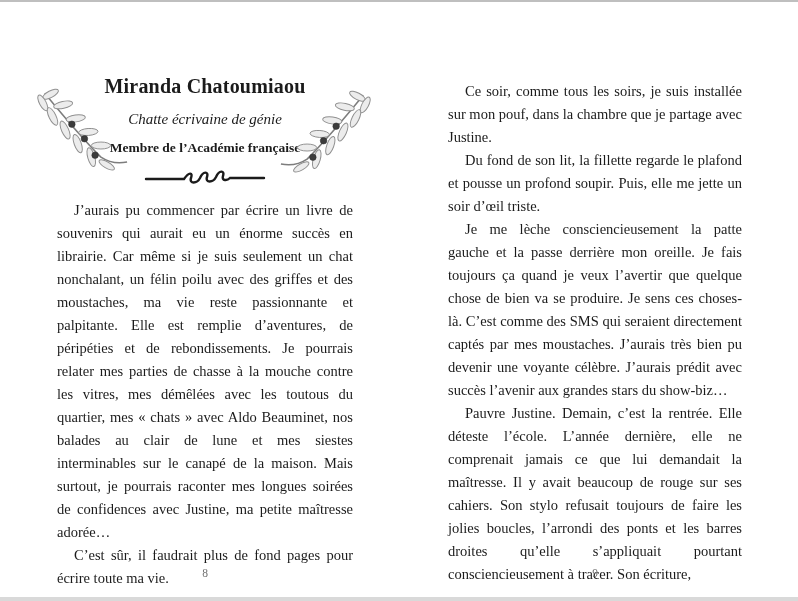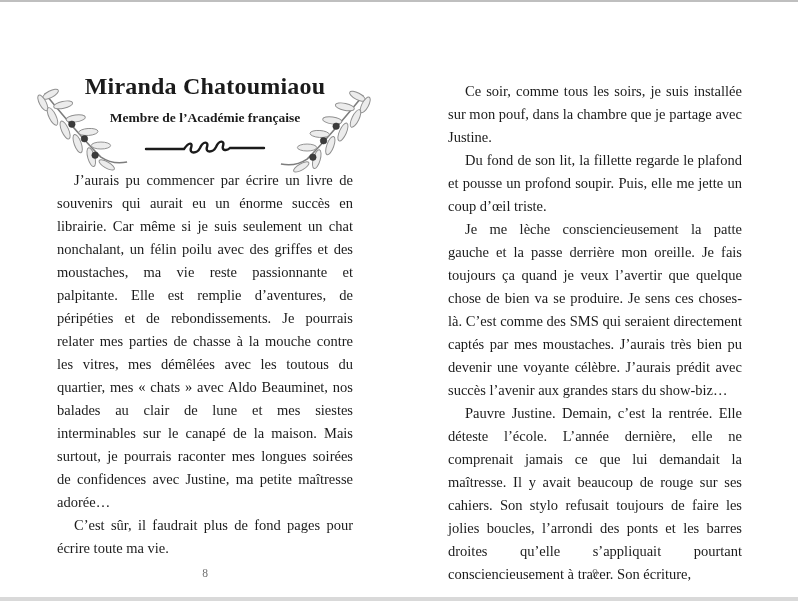--- a/index.html
+++ b/index.html
@@ -15,21 +15,21 @@
   .edge.top { top: 0; height: 2px; background: #bfbfbf; }
   .edge.bottom { bottom: 0; height: 4px; background: #d9d9d9; }
 
   .page { position: absolute; background: #ffffff; }
   .page.left  { left: 57px;  top: 70px; width: 296px; }
   .page.right { left: 448px; top: 64px; width: 294px; }
 
   header.chapter-header { position: relative; text-align: center; }
   h1.author {
     margin: 4px 0 0 0;
-    font-size: 24px; line-height: 24px;
+    font-size: 20px; line-height: 24px;
     font-weight: bold; letter-spacing: 0.2px;
   }
   p.subtitle {
     margin: 12px 0 0 0;
     font-size: 15px; line-height: 18px;
     font-style: italic;
   }
   p.affiliation {
     margin: 11px 0 0 0;
     font-size: 13.5px; line-height: 17px;
@@ -106,37 +106,38 @@
             <ellipse cx="72" cy="78" rx="9" ry="3.2" transform="rotate(30 72 78)"></ellipse>
           </g>
           <g fill="#3c3c3c" stroke="#2c2c2c" stroke-width="0.5">
             <circle cx="36" cy="36" r="3.4"></circle>
             <circle cx="49" cy="51" r="3.4"></circle>
             <circle cx="60" cy="68" r="3.4"></circle>
           </g>
         </svg>
       </div>
       <h1 class="author">Miranda Chatoumiaou</h1>
+      <p class="subtitle">Chatte écrivaine de génie</p>
       <p class="affiliation">Membre de l’Académie française</p>
       <div class="divider">
         <svg viewBox="0 0 122 15" xmlns="http://www.w3.org/2000/svg" fill="none">
           <path d="M2 9 H 40 c 5 -7 9 -7 7 -1 c -2 6 6 6 9 0 c 3 -7 9 -7 7 -1 c -2 6 6 6 9 0 c 3 -7 9 -7 7 -1 c -1.5 5 4 5 7 2 H 120" stroke="#1b1b1b" stroke-width="2.4" stroke-linecap="round"></path>
         </svg>
       </div>
     </header>
     <div class="body-text">
       <p class="para">J’aurais pu commencer par écrire un livre de souvenirs qui aurait eu un énorme succès en librairie. Car même si je suis seulement un chat nonchalant, un félin poilu avec des griffes et des moustaches, ma vie reste passionnante et palpitante. Elle est remplie d’aventures, de péripéties et de rebondissements. Je pourrais relater mes parties de chasse à la mouche contre les vitres, mes démêlées avec les toutous du quartier, mes « chats » avec Aldo Beauminet, nos balades au clair de lune et mes siestes interminables sur le canapé de la maison. Mais surtout, je pourrais raconter mes longues soirées de confidences avec Justine, ma petite maîtresse adorée…</p>
       <p class="para">C’est sûr, il faudrait plus de fond pages pour écrire toute ma vie.</p>
     </div>
   </section>
 
   <section class="page right">
     <div class="body-text" style="margin-top:16px">
       <p class="para">Ce soir, comme tous les soirs, je suis installée sur mon pouf, dans la chambre que je partage avec Justine.</p>
-      <p class="para">Du fond de son lit, la fillette regarde le plafond et pousse un profond soupir. Puis, elle me jette un coup d’œil triste.</p>
+      <p class="para">Du fond de son lit, la fillette regarde le plafond et pousse un profond soupir. Puis, elle me jette un soir d’œil triste.</p>
       <p class="para">Je me lèche consciencieusement la patte gauche et la passe derrière mon oreille. Je fais toujours ça quand je veux l’avertir que quelque chose de bien va se produire. Je sens ces choses-là. C’est comme des SMS qui seraient directement captés par mes moustaches. J’aurais très bien pu devenir une voyante célèbre. J’aurais prédit avec succès l’avenir aux grandes stars du show-biz…</p>
       <p class="para">Pauvre Justine. Demain, c’est la rentrée. Elle déteste l’école. L’année dernière, elle ne comprenait jamais ce que lui demandait la maîtresse. Il y avait beaucoup de rouge sur ses cahiers. Son stylo refusait toujours de faire les jolies boucles, l’arrondi des ponts et les barres droites qu’elle s’appliquait pourtant consciencieusement à tracer. Son écriture,</p>
     </div>
   </section>
 
   <div class="pagenum pn-left">8</div>
   <div class="pagenum pn-right">9</div>
 
   <div class="edge bottom"></div>
 </div>

